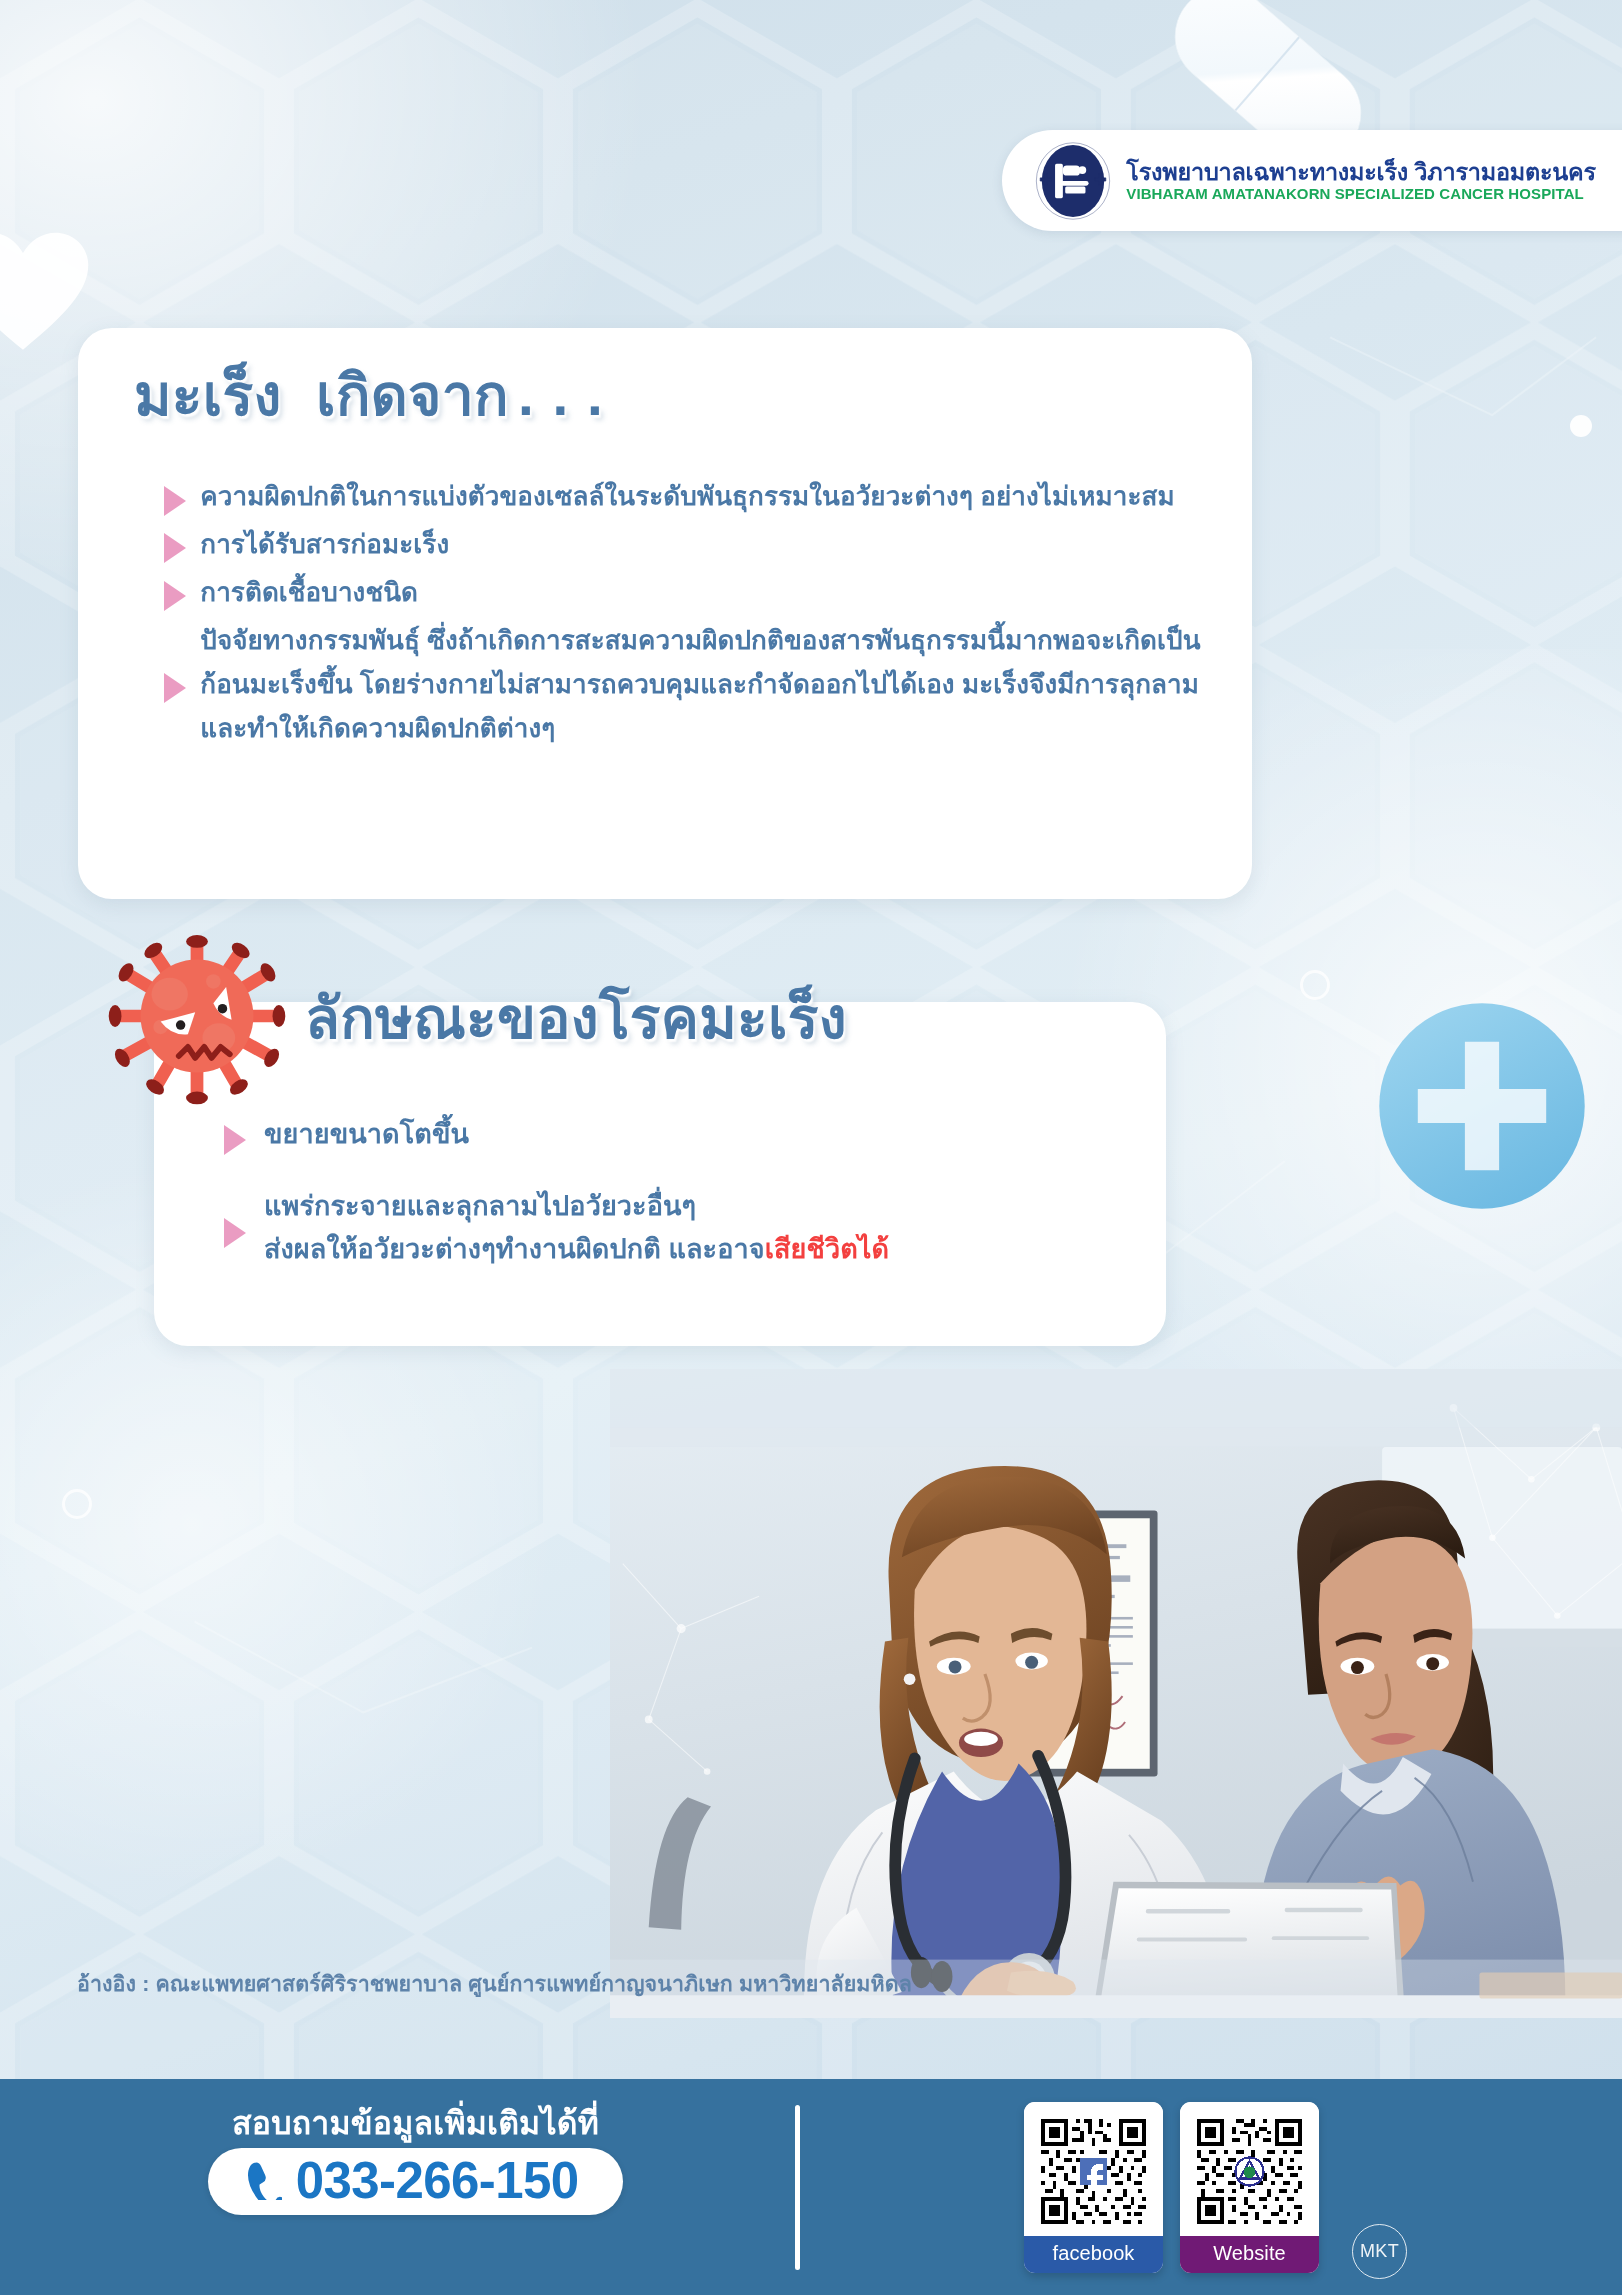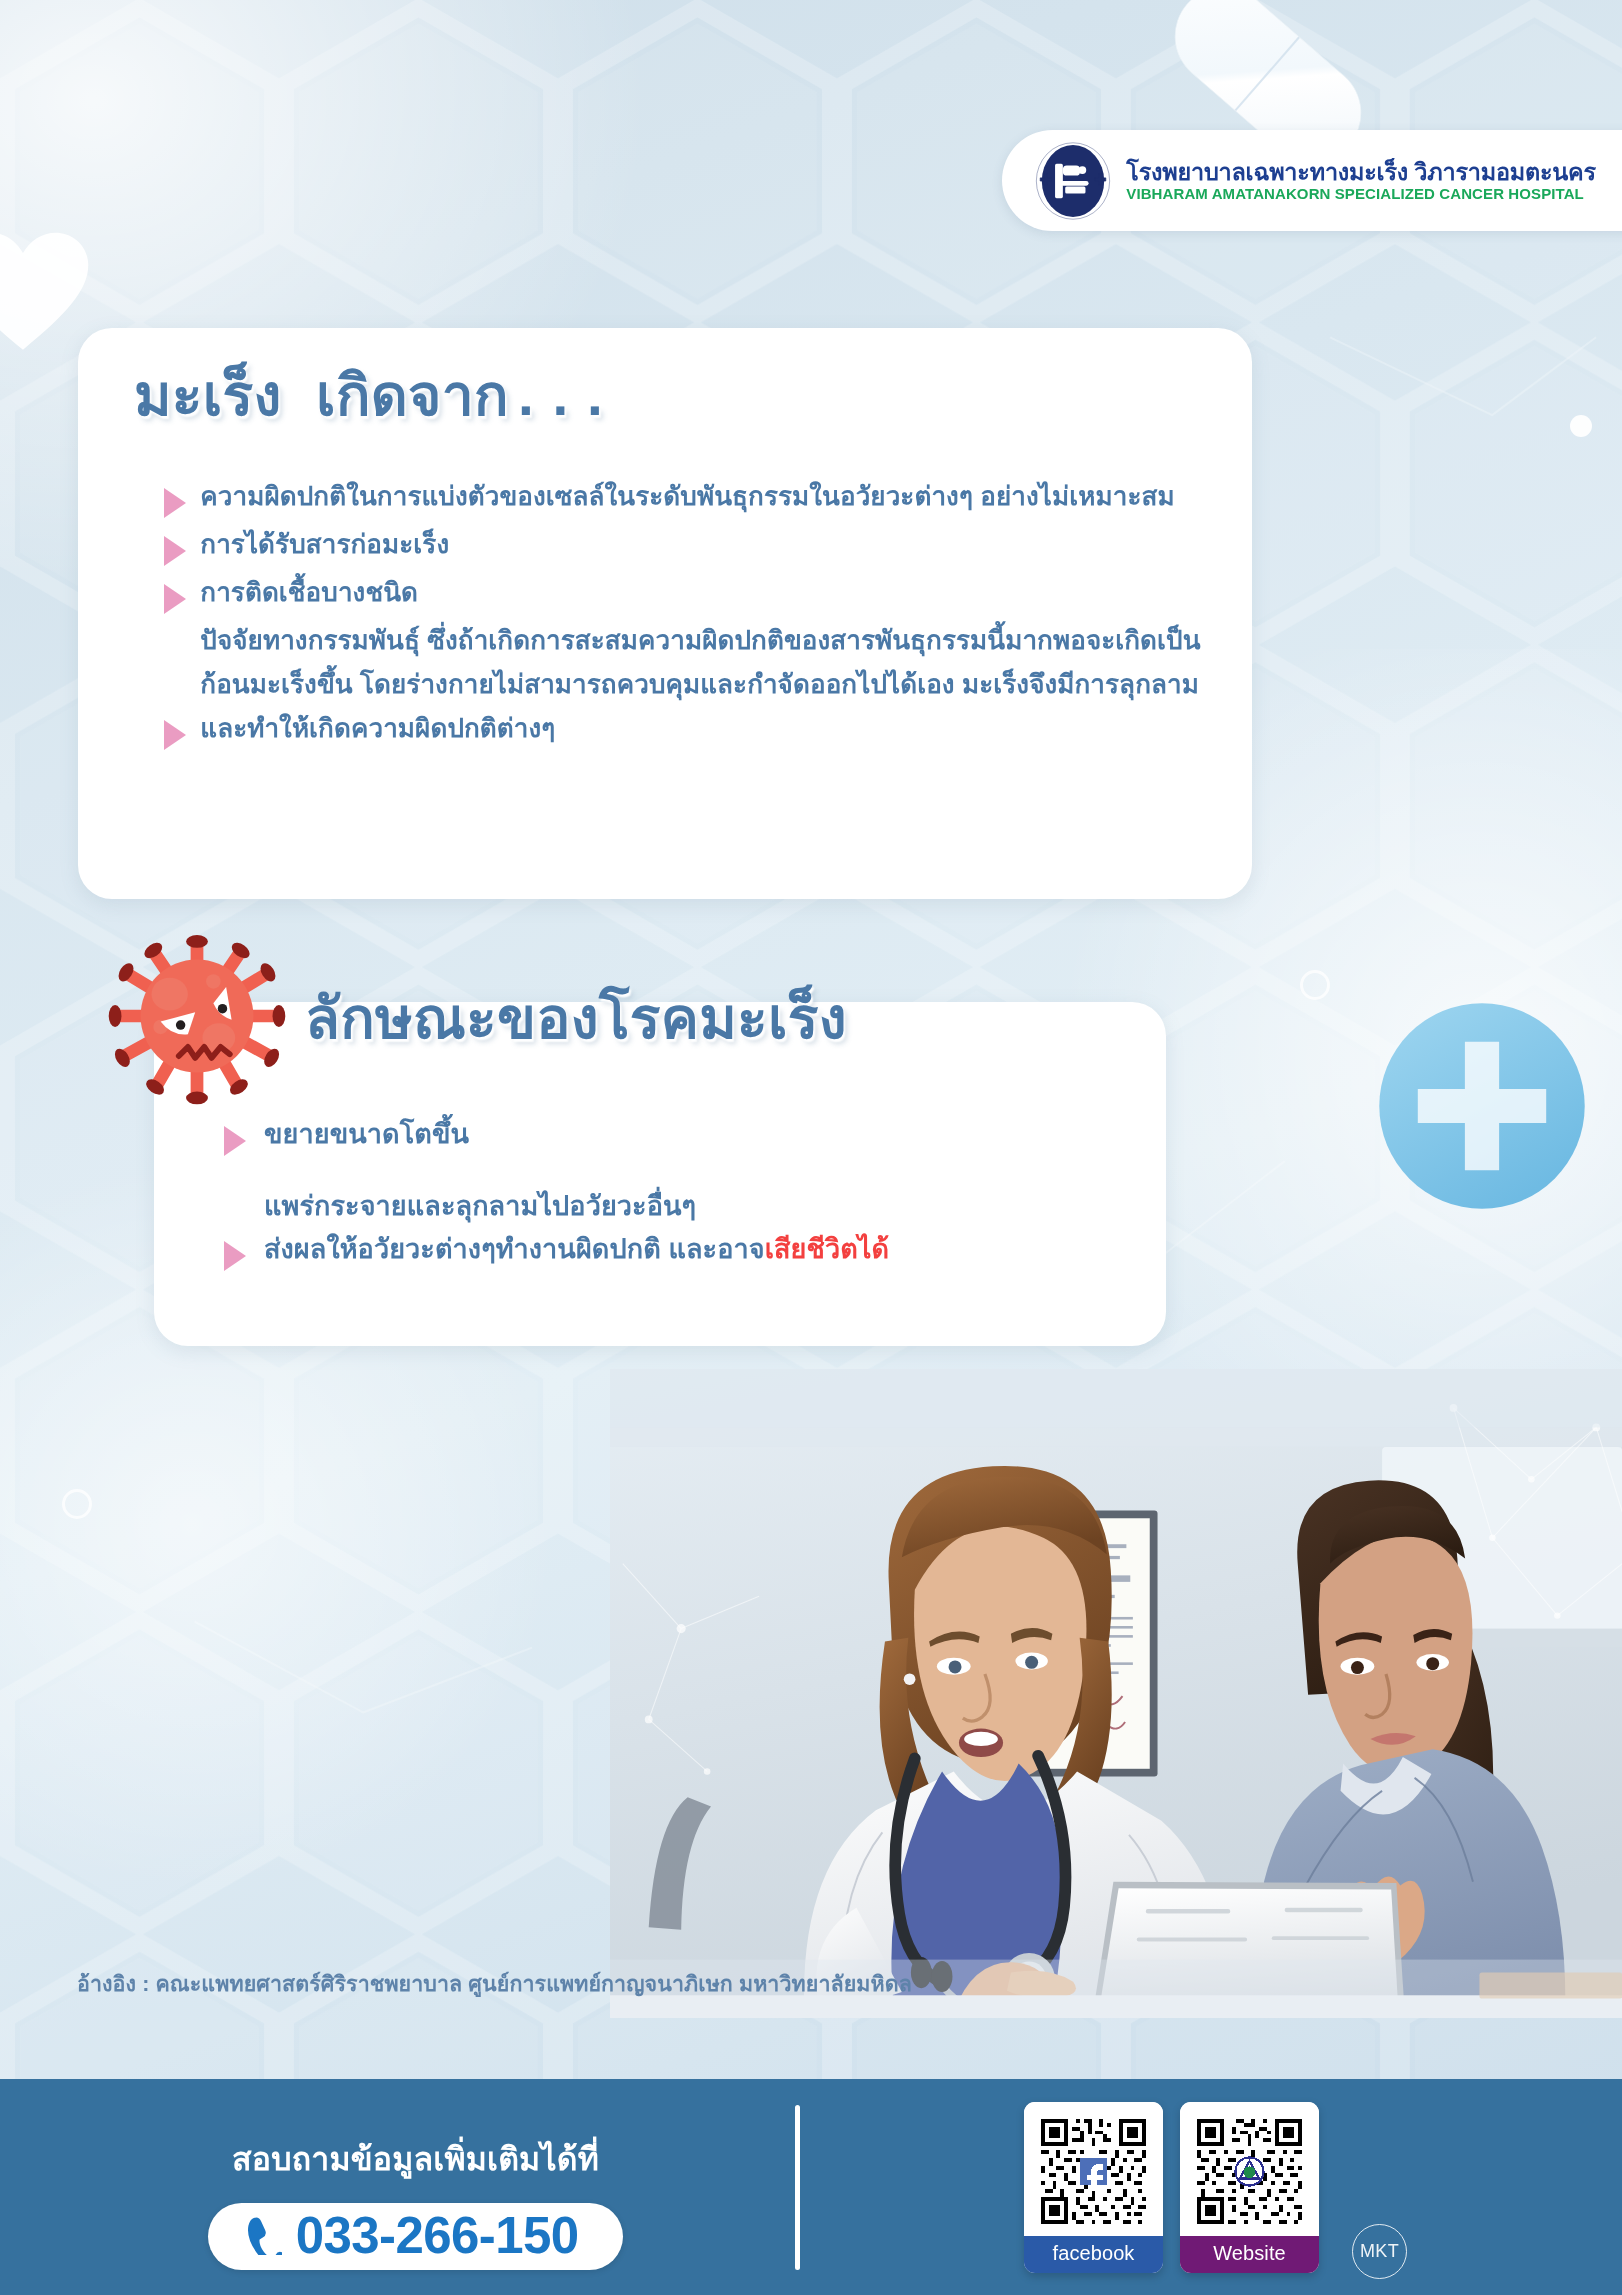--- a/index.html
+++ b/index.html
@@ -91,21 +91,21 @@
     white-space:nowrap;
   }
   #heading-causes   { position:absolute; left:134px; top:350px;  font-size:57px;font-family:Liberation Mono, monospace; }
   #heading-features { position:absolute; left:305px; top:973px; font-size:57px; }
 
   
   .blist { position:absolute; }
   #list-causes   { left:164px; top:474px;  width:1064px; }
   #list-features { left:224px; top:1113px; width:908px; }
 
-  .bullet-row { display:flex; align-items:flex-end; }
+  .bullet-row { display:flex; align-items:center; }
   #list-causes  .bullet-row { margin-bottom:3.9px; }
   #list-features .bullet-row { margin-bottom:28.5px; }
 
   .bullet-mark {
     flex:0 0 auto; width:0; height:0;
     border-left:22px solid #ea9cc2;
     border-top:15.6px solid transparent;
     border-bottom:15.6px solid transparent;
   }
   #list-causes .bullet-mark  { margin:9px 14.3px 0 0; }
@@ -135,21 +135,21 @@
     white-space:nowrap;
   }
 
   
   #footer {
     position:absolute; left:0; top:2079px; width:1622px; height:216px;
     background:#36719e;
   }
   #footer-contact {
     position:absolute; left:52px; top:18px; width:727px;
-    display:flex; flex-direction:column; align-items:center; gap:19px;margin-top:36px;
+    display:flex; flex-direction:column; align-items:center; gap:0;
   }
   #contact-label {
     color:#ffffff; font-size:32px; font-weight:bold; letter-spacing:0.2px;
   }
   #phone-pill {
     background:#ffffff; border-radius:39px; padding:6.5px 45px 9px 34px;
     display:flex; align-items:center; gap:14.3px;
     box-shadow:0 1.9px 6.5px rgba(0,0,0,.12);
   }
   #phone-icon { width:40px; height:40px; flex:0 0 auto; }

